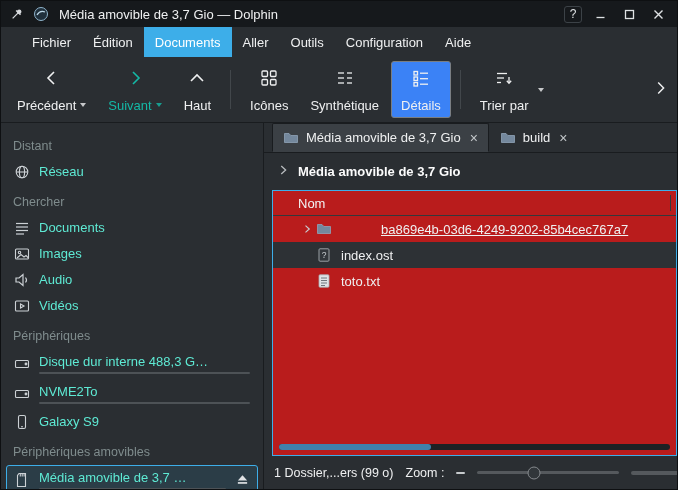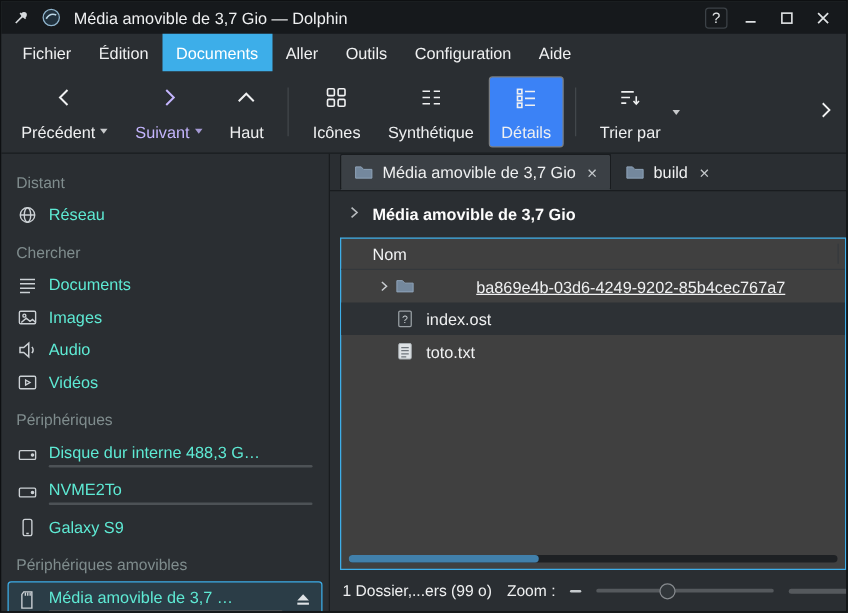--- a/index.html
+++ b/index.html
@@ -10,31 +10,31 @@
 
   
   .titlebar { height:26px; background:#16191c; display:flex; align-items:center; gap:8px; padding:0 8px; flex:0 0 auto; }
   .tb-icon { width:16px; height:16px; display:flex; align-items:center; justify-content:center; }
   .tb-title { flex:1; color:#eff0f1; margin-left:2px; white-space:nowrap; overflow:hidden; }
   .tb-btn { width:21px; height:19px; display:flex; align-items:center; justify-content:center; color:#dfe2e4;
             background:none; border:none; font:inherit; cursor:default; }
   .tb-btn.help { border:1px solid #3c4247; border-radius:3px; font-size:12px; height:17px; width:18px; }
 
   
-  .menubar { height:30px; display:flex; align-items:stretch; padding-left:6px; flex:0 0 auto; }
+  .menubar { height:30px; display:flex; align-items:stretch; padding-left:20px; flex:0 0 auto; }
   .menu-item { display:flex; align-items:center; padding:0 11px; color:#eff0f1; background:none; border:none; font:inherit; }
   .menu-item.active { background:#3daee9; color:#fff; }
 
   
   .toolbar { height:66px; display:flex; align-items:stretch; padding:4px 6px; gap:2px;
              border-bottom:1px solid #191c1f; flex:0 0 auto; }
   .tool-btn { display:flex; flex-direction:column; align-items:center; justify-content:center; gap:9px;
               padding:2px 9px; background:none; border:1px solid transparent; border-radius:3px;
               color:#eff0f1; font:inherit; white-space:nowrap; }
-  .tool-btn.disabled { color:#c4b5fd;text-align:right; }
+  .tool-btn.disabled { color:#14b8a6;text-align:right; }
   .tool-btn.pressed  { background:#3b82f6; border-color:#7a7e82; }
   .tool-ico { height:22px; display:flex; align-items:center; justify-content:center; }
   .tool-lb  { display:flex; align-items:center; gap:4px; }
   .caret-down { width:0; height:0; border-left:3.5px solid transparent; border-right:3.5px solid transparent;
                 border-top:4px solid currentColor; opacity:.8; display:inline-block; }
   .tool-sep { width:1px; background:#42474b; margin:9px 7px; }
   .sort-wrap { display:flex; align-items:center; }
   .overflow-btn { margin-left:auto; align-self:center; background:none; border:none; color:#eff0f1; padding:0 2px; }
 
   
@@ -57,21 +57,21 @@
   .content { flex:1; min-width:0; display:flex; flex-direction:column; }
   .tabbar { height:30px; display:flex; align-items:stretch; padding-left:8px; border-bottom:1px solid #191c1f; flex:0 0 auto; }
   .tab { display:flex; align-items:center; gap:7px; padding:0 10px; color:#eff0f1; background:none;
          border:1px solid transparent; font:inherit; }
   .tab.active { background:#3b4045; border-color:#191c1f; border-bottom-color:#3b4045; border-radius:2px 2px 0 0; }
   .tab-close { color:#c3c7ca; font-size:14px; line-height:1; margin-left:2px; }
 
   .crumbbar { height:37px; display:flex; align-items:center; gap:8px; padding-left:12px; flex:0 0 auto; }
   .crumb-label { font-weight:bold; color:#fcfcfc; }
 
-  .view { flex:1; min-height:0; margin-left:8px; border:1px solid #3daee9; background:#404040;
+  .view { flex:1; min-height:0; margin-left:8px; border:1px solid #3daee9; background:#b91c1c;
           display:flex; flex-direction:column; position:relative; }
   .view-header { height:25px; flex:0 0 auto; display:flex; align-items:center; padding-left:25px;
                  border-bottom:1px solid #34383c; color:#f2f3f4; position:relative; }
   .view-header::after { content:""; position:absolute; right:5px; top:4px; bottom:4px; width:1px; background:#34383c; }
   .file-row { height:26px; flex:0 0 auto; display:flex; align-items:center; padding-left:25px; }
   .file-row.alt { background:#2d3135; }
   .row-expander { width:18px; display:flex; justify-content:center; color:#c8ccd0; }
   .f-icon { width:16px; height:16px; margin-right:9px; display:flex; }
   .file-name.underline { text-decoration:underline;padding-left:40px; }
   .h-scroll { position:absolute; left:6px; right:6px; bottom:5px; height:6px; background:#1e2124; border-radius:3px; }

